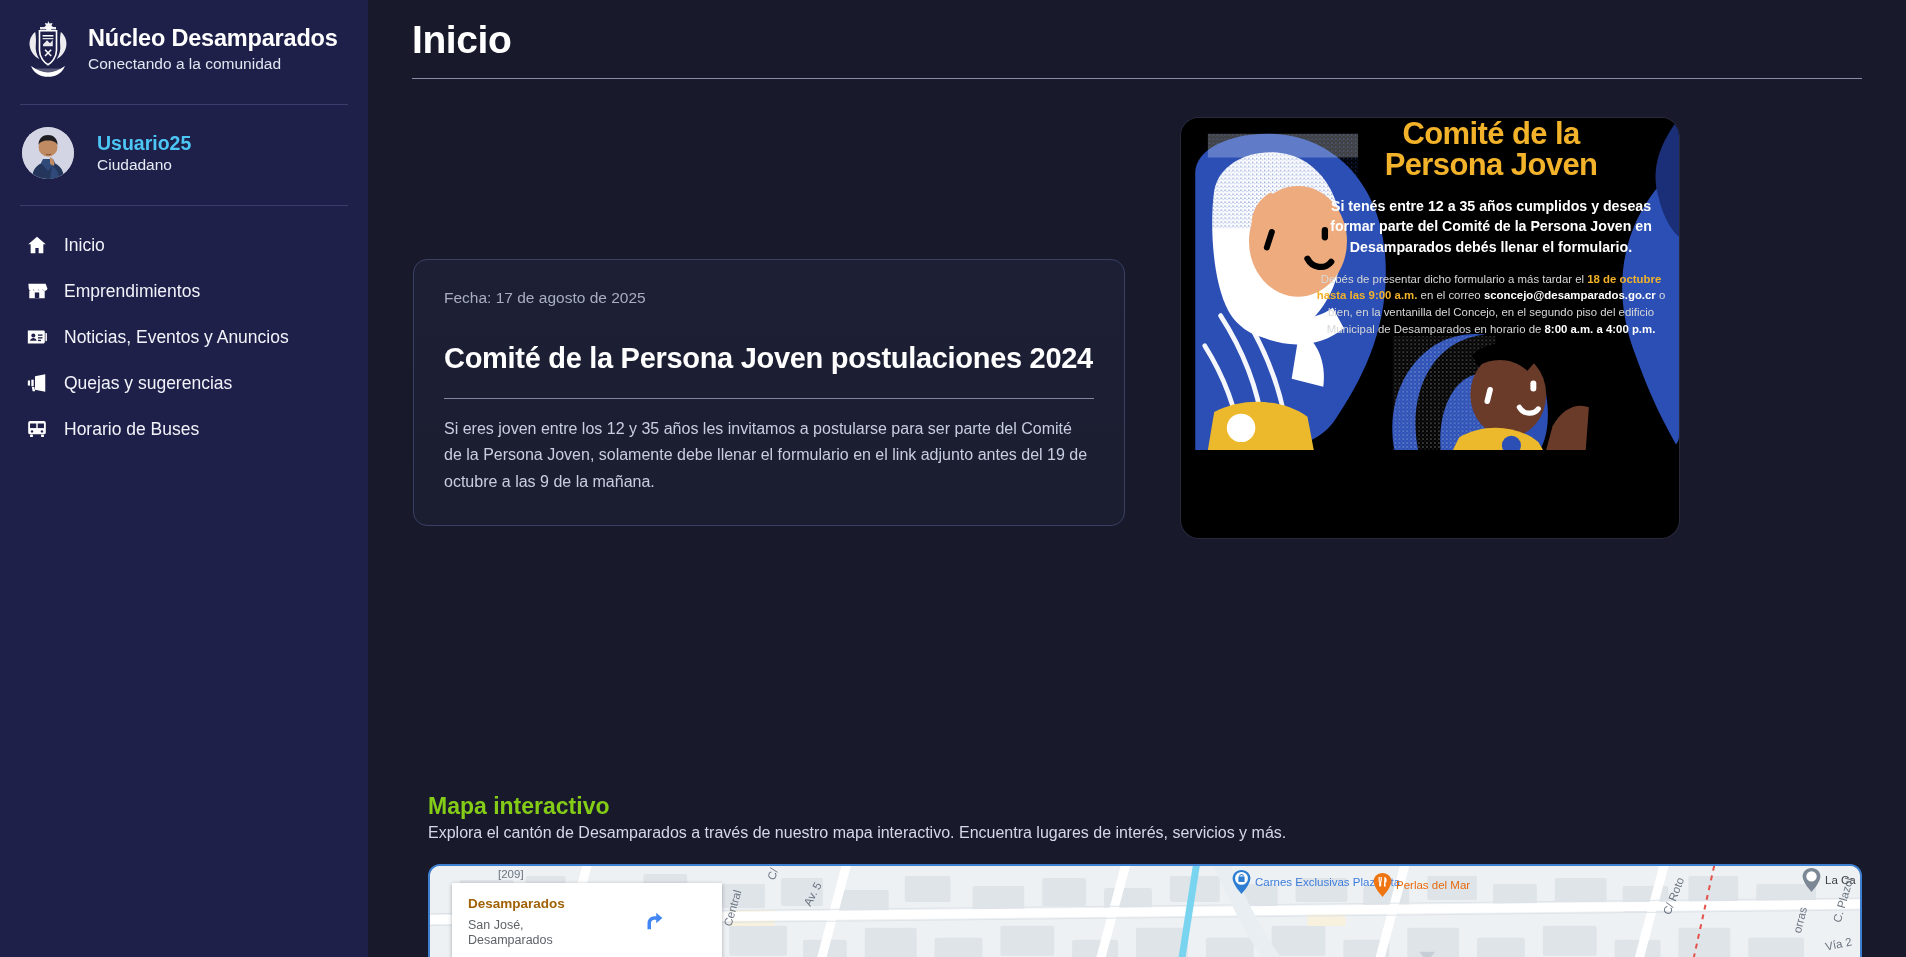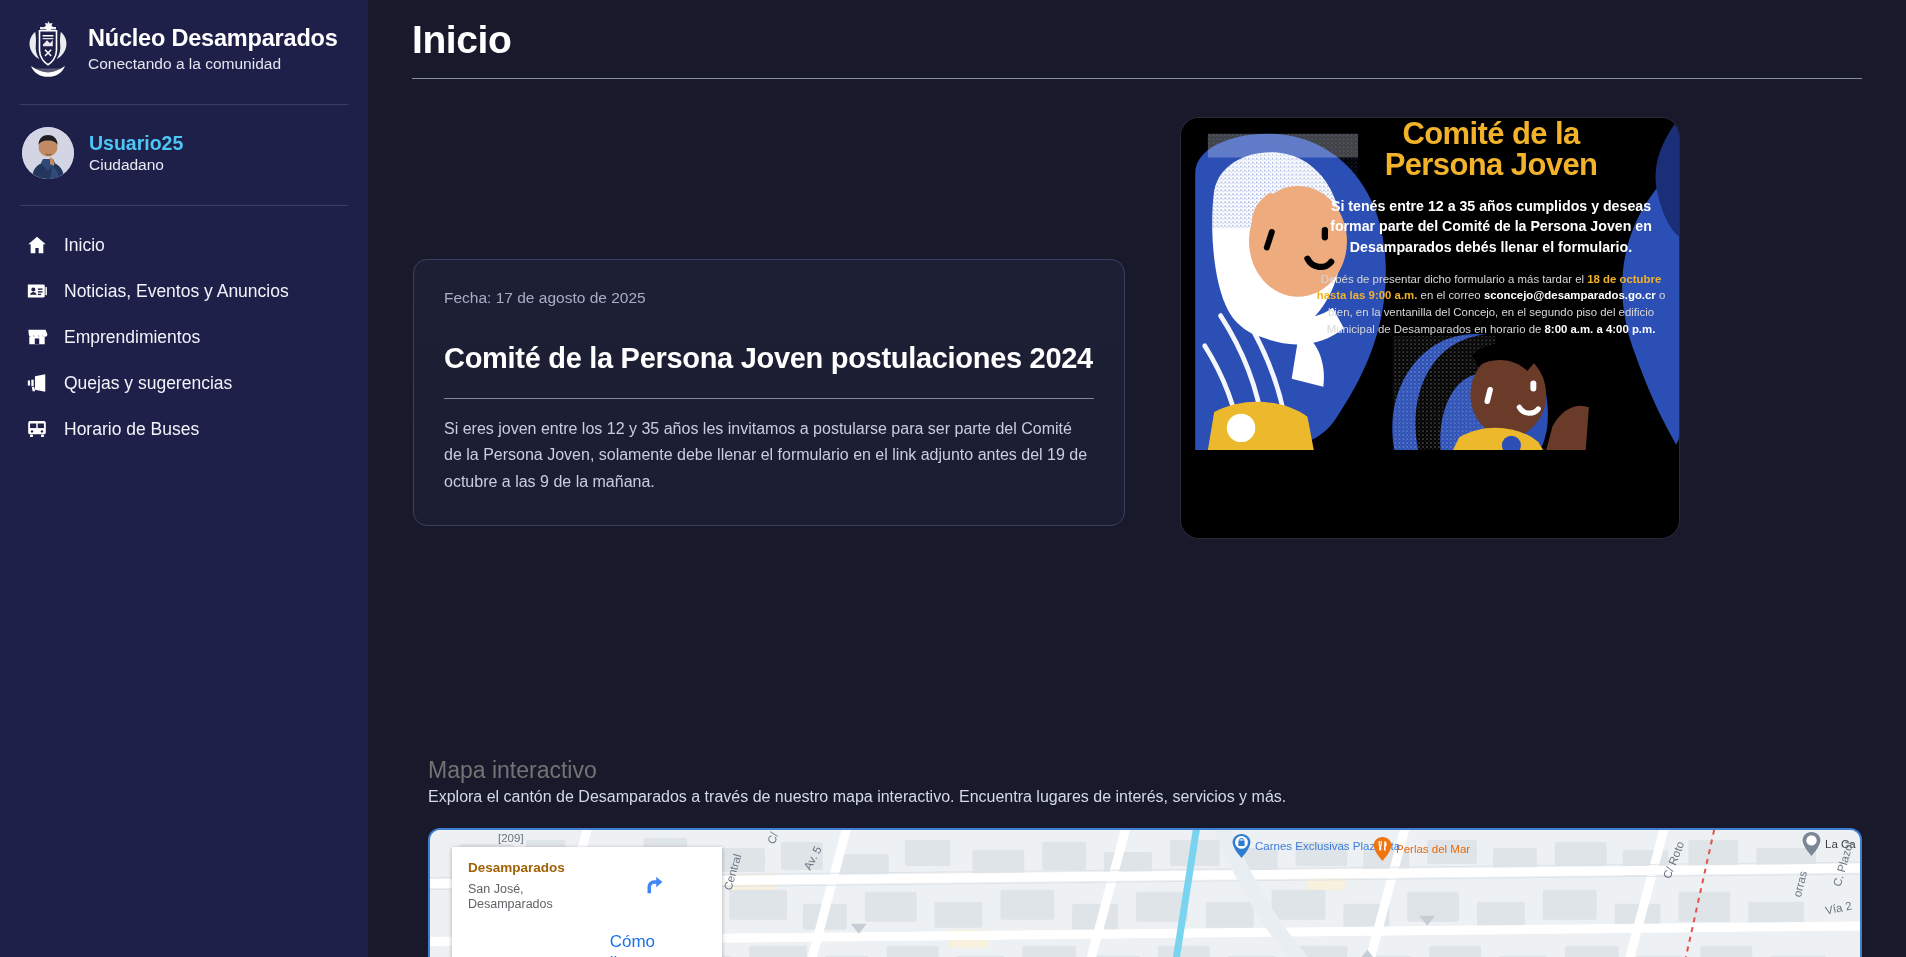--- a/index.html
+++ b/index.html
@@ -41,21 +41,21 @@
   .user-row {
     display: flex; align-items: center; gap: 15px;
     padding: 22px 22px 22px 22px;
   }
   .avatar {
     width: 52px; height: 52px; border-radius: 50%;
     flex: 0 0 52px;
     overflow: hidden; position: relative;
     background: #cfd1e2;
   }
-  .user-meta { display: flex; flex-direction: column; gap: 2px; }
+  .user-meta { display: flex; flex-direction: column; gap: 2px; margin-left: 8px; }
   .user-name { color: #4cc6f5; font-size: 19.5px; font-weight: 700; line-height: 1.15; }
   .user-role { color: #e8eaf4; font-size: 15.5px; font-weight: 400; line-height: 1.15; }
 
   .nav { padding: 16px 0 0 0; }
   .nav-item {
     display: flex; align-items: center; gap: 16px;
     padding: 12px 24px 12px 26px;
     color: #f2f3fa; font-size: 17.5px; font-weight: 400;
     cursor: pointer; user-select: none;
     line-height: 1.2;
@@ -143,22 +143,23 @@
   }
   .poster-small b { color: #ffffff; }
   .poster-small .hl { color: #f2b229; font-weight: 700; }
 
   
   .map-section {
     position: absolute; left: 0; right: 0; top: 756px;
     padding: 0 44px 0 44px;
   }
   .map-title {
-    color: #737373; font-size: 23px; font-weight: 400; line-height: 1.3;
+    color: #84cc16; font-size: 23px; font-weight: 700; line-height: 1.3;
     padding-left: 16px;
+    margin-top: 36px;
   }
   .map-desc {
     color: #d4d8e8; font-size: 16px; line-height: 1.4; 
     padding-left: 16px;
   }
   .map-frame {
     margin-top: 20px; margin-left: 16px;
     height: 160px;
     border-radius: 12px 12px 0 0;
     border: 2px solid #3f7fd0;
@@ -266,41 +267,41 @@
           <svg viewBox="0 0 24 24">
               <path d="M12 3 L2.5 11.2 h2.6 V21 h5.1 v-5.6 h3.6 V21 h5.1 v-9.8 h2.6z"></path>
             </svg>
         </span>
         <span>Inicio</span>
       </div>
 
       <div class="nav-item">
         <span class="nav-ico">
           <svg viewBox="0 0 24 24">
+            <path d="M2.6 4.2 h18.8 l2 5.1 a2.6 2.6 0 0 1-5.1.7 a2.6 2.6 0 0 1-5.1 0 a2.6 2.6 0 0 1-5.1 0 a2.6 2.6 0 0 1-5.1-.7z"></path>
+            <path d="M3.6 11.4 v8.4 h16.8 v-8.4 a3.6 3.6 0 0 1-3.1-1.1 a3.6 3.6 0 0 1-5.3 0 a3.6 3.6 0 0 1-5.3 0 a3.6 3.6 0 0 1-3.1 1.1z"></path>
+            <rect x="9.6" y="13.6" width="4.8" height="6.2" fill="#1e2049"></rect>
+          </svg>
+        </span>
+        <span>Emprendimientos</span>
+      </div>
+
+      <div class="nav-item">
+        <span class="nav-ico">
+          <svg viewBox="0 0 24 24">
             <path d="M2 5 h17 a1.5 1.5 0 0 1 1.5 1.5 v11 a1.5 1.5 0 0 1-1.5 1.5 H2z"></path>
             <rect x="21.2" y="7.5" width="1.6" height="9" rx=".7"></rect>
             <circle cx="8" cy="10.3" r="2.2" fill="#1e2049"></circle>
             <path d="M4.4 16.2 c.5-2 2-3 3.6-3 s3.1 1 3.6 3z" fill="#1e2049"></path>
             <rect x="13" y="9.2" width="5" height="1.5" fill="#1e2049"></rect>
             <rect x="13" y="12.2" width="5" height="1.5" fill="#1e2049"></rect>
             <rect x="13" y="15" width="3.4" height="1.5" fill="#1e2049"></rect>
           </svg>
         </span>
         <span>Noticias, Eventos y Anuncios</span>
-      </div>
-
-      <div class="nav-item">
-        <span class="nav-ico">
-          <svg viewBox="0 0 24 24">
-            <path d="M2.6 4.2 h18.8 l2 5.1 a2.6 2.6 0 0 1-5.1.7 a2.6 2.6 0 0 1-5.1 0 a2.6 2.6 0 0 1-5.1 0 a2.6 2.6 0 0 1-5.1-.7z"></path>
-            <path d="M3.6 11.4 v8.4 h16.8 v-8.4 a3.6 3.6 0 0 1-3.1-1.1 a3.6 3.6 0 0 1-5.3 0 a3.6 3.6 0 0 1-5.3 0 a3.6 3.6 0 0 1-3.1 1.1z"></path>
-            <rect x="9.6" y="13.6" width="4.8" height="6.2" fill="#1e2049"></rect>
-          </svg>
-        </span>
-        <span>Emprendimientos</span>
       </div>
 
       <div class="nav-item">
         <span class="nav-ico">
           <svg viewBox="0 0 24 24">
             <path d="M2 9.2 h2.4 v5.6 H2z"></path>
             <path d="M5.8 8.4 h2.6 v7.2 H5.8z"></path>
             <path d="M9.8 4.6 L21 2.4 v19.2 L9.8 19.4z"></path>
             <path d="M6.4 16.4 h2.6 l1 4.6 h-2.8z"></path>
           </svg>

